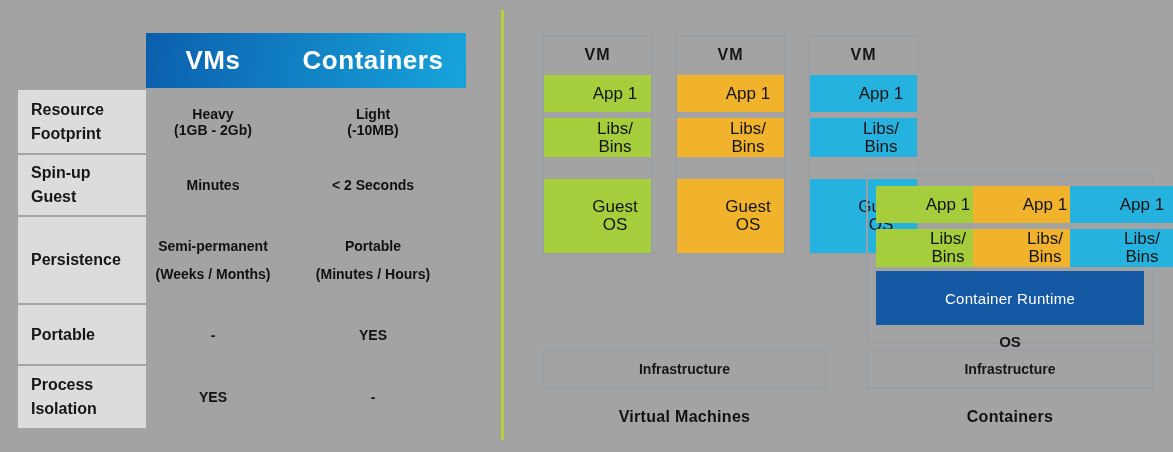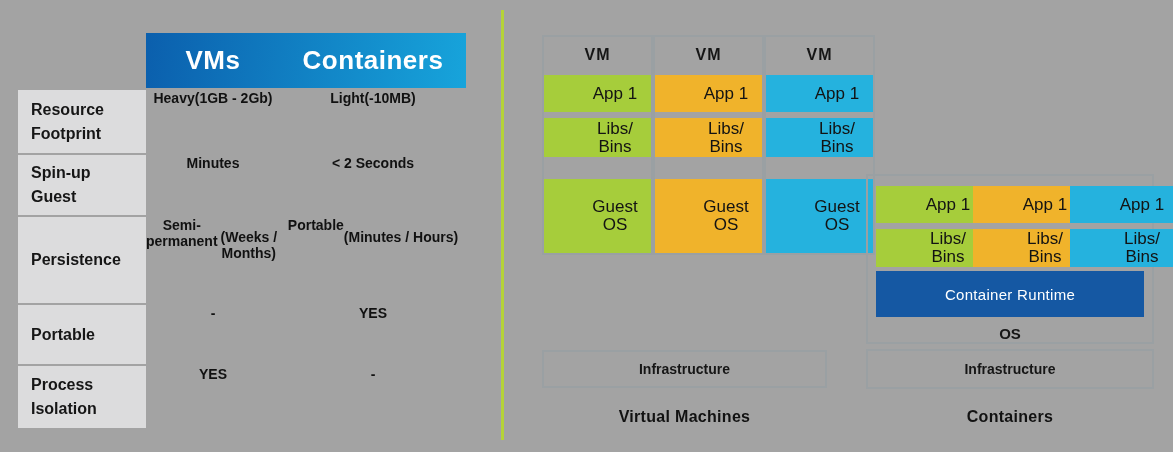--- a/index.html
+++ b/index.html
@@ -11,58 +11,58 @@
 
   
   .tbl-header{position:absolute;left:146px;top:33px;width:320px;height:55px;
     display:flex;align-items:center;color:#fff;font-weight:bold;font-size:26px;letter-spacing:.5px;}
   .tbl-header .hcell-vm{width:134px;text-align:center;}
   .tbl-header .hcell-ct{width:186px;text-align:center;}
   .tbl-body{position:absolute;left:18px;top:90px;width:448px;}
   .trow{display:flex;}
   .trow .lbl{width:128px;background:#dcdcdd;color:#161616;font-weight:bold;font-size:16px;
     line-height:24px;display:flex;align-items:center;padding-left:13px;padding-right:6px;box-sizing:border-box;}
-  .trow .val{display:flex;flex-direction:row;justify-content:center;
+  .trow .val{display:flex;flex-direction:column;align-items:center;justify-content:center;
     color:#111;font-weight:bold;font-size:14px;line-height:16px;text-align:center;}
   .trow .val-vm{width:134px;}
   .trow .val-ct{width:186px;}
   .trow .l2{margin-top:0;}
   .trow .l2.gap2{margin-top:12px;}
   .r1{height:63px;} .r2{height:60px;} .r3{height:86px;} .r4{height:59px;} .r5{height:62px;}
   .tsep{height:2px;width:448px;background:#a3a3a3;}
 
   
   .gbox{position:absolute;border:2px solid #9aa0a3;box-sizing:border-box;}
   .layer-label,.cbox-label{color:#161616;font-weight:bold;font-size:14px;}
   .diag-title{position:absolute;width:285px;text-align:center;color:#121212;
     font-weight:bold;font-size:16px;letter-spacing:.3px;}
 
   
-  .vm-cols{position:absolute;left:542px;top:35px;width:285px;height:220px;display:flex;gap:0;}
+  .vm-cols{position:absolute;left:542px;top:35px;width:285px;height:220px;display:flex;gap:22px;}
   .vm-col{flex:1;border:2px solid #9aa0a3;box-sizing:border-box;display:flex;
     flex-direction:column;align-items:center;padding-top:9px;}
   .vm-col-title{font-weight:bold;font-size:16px;letter-spacing:1px;color:#161616;height:18px;}
   .stack-box{width:72px;display:flex;flex-direction:column;align-items:center;justify-content:center;
     color:#131313;font-size:17px;line-height:18px;text-align:center;padding-left:35px;}
   .app-box{height:38px;margin-top:11px;}
   .libs-box{height:40px;margin-top:6px;}
   .guest-box{height:75px;margin-top:22px;}
   .vm-layer{left:542px;width:285px;display:flex;align-items:center;justify-content:center;}
   .layer-hypervisor{top:261px;height:38px;}
   .layer-hostos{top:305px;height:39px;}
   .layer-infra-vm{top:350px;height:38px;}
   .vm-title{left:542px;top:408px;}
 
   
   .ct-outer{left:866px;top:174px;width:288px;height:170px;}
   .ct-stacks{display:flex;justify-content:space-between;margin:10px 8px 0 8px;}
   .ct-stack{width:74px;display:flex;flex-direction:column;}
   .ct-app{height:37px;margin-top:0;width:74px;}
   .ct-libs{height:38px;margin-top:6px;width:74px;}
-  .ct-runtime{margin:4px 8px 0 8px;height:46px;display:flex;align-items:center;justify-content:center;
+  .ct-runtime{margin:4px 8px 0 8px;height:54px;display:flex;align-items:center;justify-content:center;
     color:#fff;font-size:15px;letter-spacing:.3px;}
   .ct-os{margin-top:8px;text-align:center;font-weight:bold;font-size:15px;color:#161616;}
   .ct-infra{left:866px;top:349px;width:288px;height:40px;display:flex;align-items:center;justify-content:center;}
   .ct-title{left:866px;top:408px;width:288px;}
 </style>
 </head>
 <body>
 
 <div id="canvas" style="background: #a3a3a3;">
 

